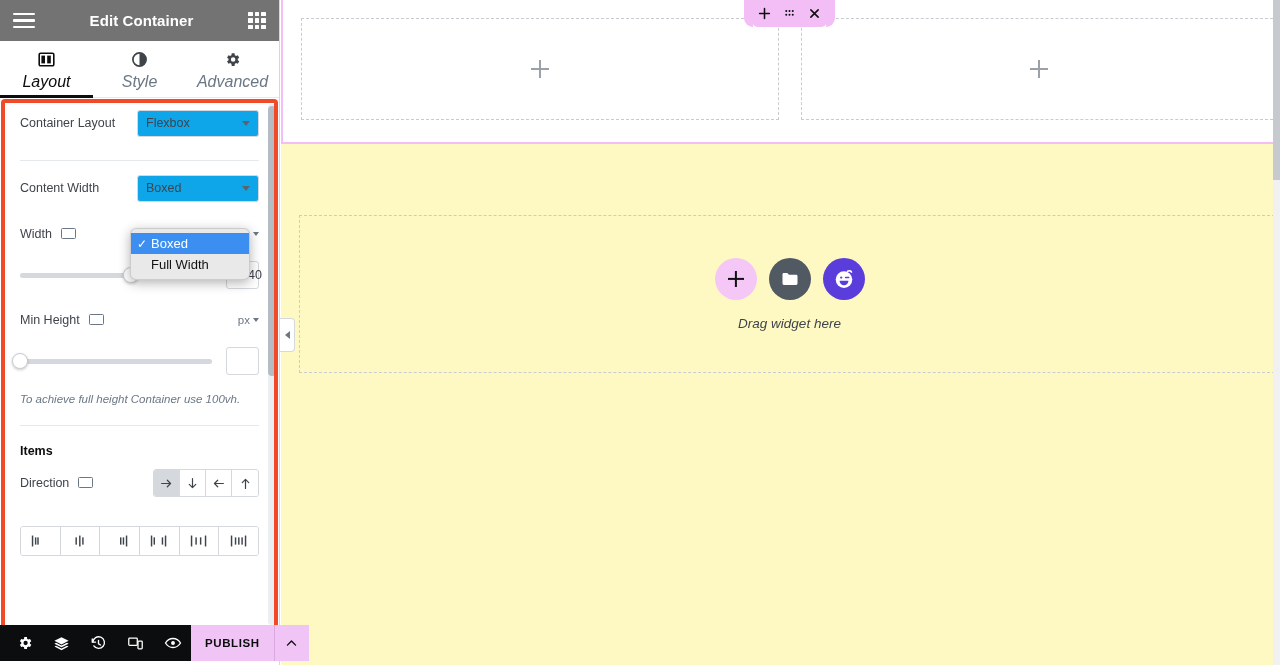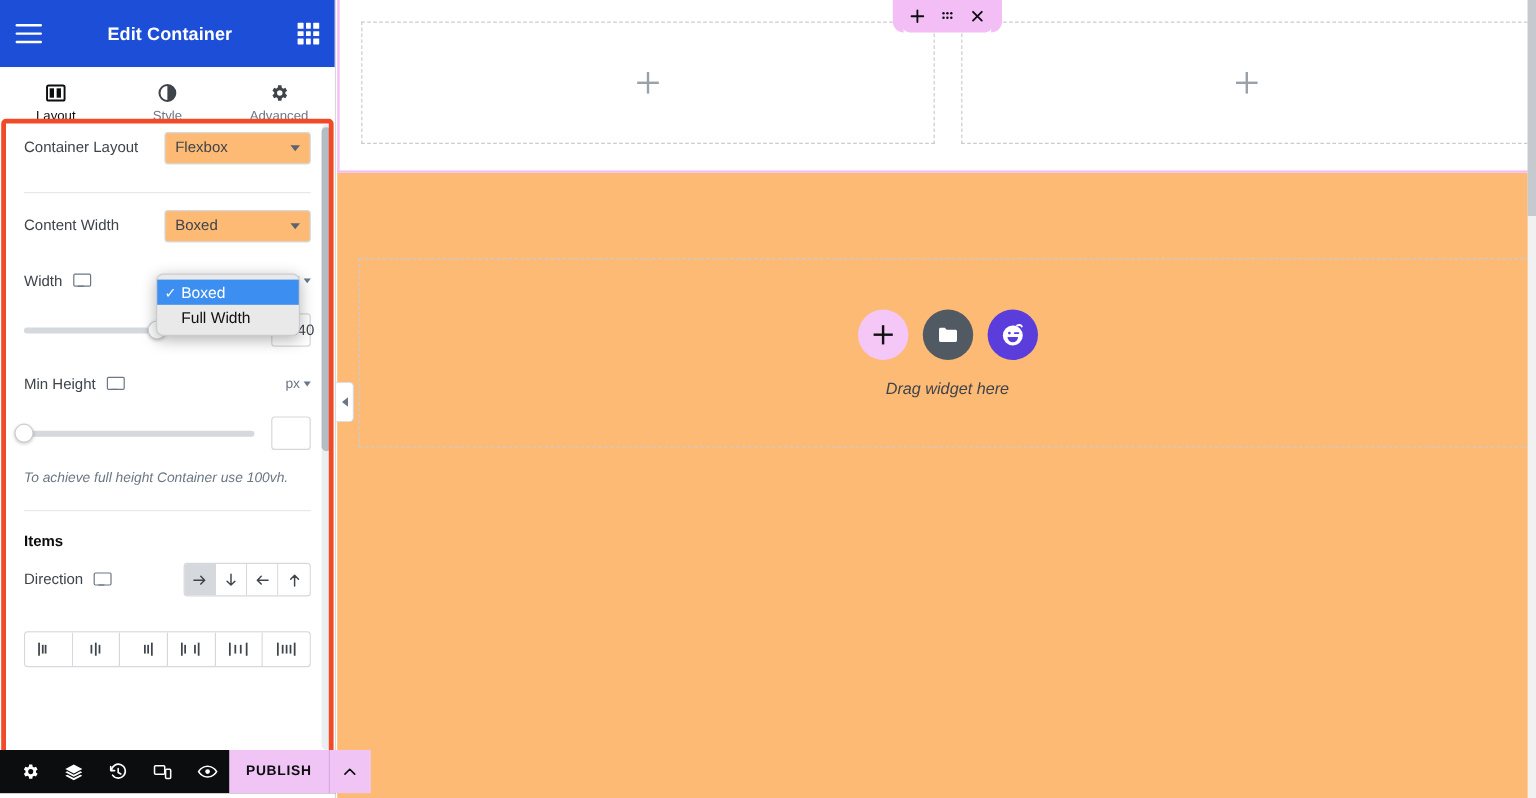--- a/index.html
+++ b/index.html
@@ -14,21 +14,21 @@
 
   
   #panel {
     position: absolute; left: 0; top: 0;
     width: 280px; height: 665px;
     background: #ffffff;
     border-right: 1px solid #d5d8dc;
     overflow: hidden;
   }
   #panel-header {
-    height: 56px; background: #1d4ed8; color: #ffffff;
+    height: 41px; background: #737373; color: #ffffff;
     display: flex; align-items: center; justify-content: space-between;
     padding: 0 13px;
   }
   #panel-header .title {
     font-size: 15px; font-weight: bold; letter-spacing: .1px;
     flex: 1; text-align: center; color: #fff;
   }
   .hamburger { width: 22px; height: 16px; display: flex; flex-direction: column;
     justify-content: space-between; cursor: pointer; }
   .hamburger span { display: block; height: 2.4px; background: #fff; border-radius: 1px; }
@@ -38,22 +38,22 @@
   .grid9 i { display: block; background: #fff; border-radius: 0.5px; }
 
   
   #panel-tabs {
     height: 57px; display: flex; background: #fff;
     border-bottom: 1px solid #e6e9ec;
   }
   .ptab {
     flex: 1; display: flex; flex-direction: column; align-items: center;
     justify-content: center; gap: 5px;
-    color: #6b7785; font-size: 11px; cursor: pointer;
-    position: relative; padding-top: 3px;
+    color: #6b7785; font-size: 16px; cursor: pointer;
+    position: relative; padding-top: 3px; font-style: italic;
   }
   .ptab.active { color: #0c0d0e; font-weight: 500; }
   .ptab.active::after {
     content: ""; position: absolute; bottom: -1px; left: 0; right: 0;
     height: 3px; background: #0c0d0e;
   }
   .ptab .ic { height: 17px; display: flex; align-items: center; }
 
   
   #red-frame {
@@ -75,21 +75,21 @@
   .caret-down { width: 0; height: 0; border-left: 4.5px solid transparent;
     border-right: 4.5px solid transparent; border-top: 5px solid #0c0d0e; }
 
   .ctrl { padding: 8px 20px; }
   .row { display: flex; align-items: center; justify-content: space-between; min-height: 30px; }
   .lbl { font-size: 12.5px; color: #3f444b; display: flex; align-items: center; gap: 9px; }
   .lbl.bold { font-weight: bold; color: #0c0d0e; }
 
   .sel {
     position: relative; width: 122px; height: 27px;
-    border: 1px solid #d5d8dc; border-radius: 3px; background: #fdba74;
+    border: 1px solid #d5d8dc; border-radius: 3px; background: #0ea5e9;
     display: flex; align-items: center; padding: 0 8px;
     font-size: 12.5px; color: #3f444b; cursor: pointer;
   }
   .sel .arw { position: absolute; right: 8px; width: 0; height: 0;
     border-left: 4.5px solid transparent; border-right: 4.5px solid transparent;
     border-top: 5px solid #5a6470; }
 
   .divider { height: 1px; background: #e6e9ec; margin: 14px 20px 4px 20px; }
 
   
@@ -163,21 +163,21 @@
     margin-left: auto; height: 36px; background: #f0c5f5;
     display: flex; align-items: center; color: #0c0d0e;
   }
   #publish .pl { font-size: 11.5px; font-weight: bold; letter-spacing: .6px; padding: 0 14px; cursor: pointer; }
   #publish .pdiv { width: 1px; height: 36px; background: #dba8e2; }
   #publish .pcar { width: 34px; height: 36px; display: flex; align-items: center; justify-content: center; cursor: pointer; }
 
   
   #canvas {
     position: absolute; left: 281px; top: 0; right: 0; bottom: 0;
-    background: #fdba74; overflow: hidden;
+    background: #fef9c3; overflow: hidden;
   }
   
   #top-container {
     position: absolute; left: 0; top: 0; width: 999px; height: 144px;
     background: #fff; border: 2px solid #f3bdf5; border-top: none;
   }
   #tc-inner { position: absolute; inset: 18px 0 22px 18px; display: flex; gap: 22px; }
   .dashbox {
     flex: 1; border: 1px dashed #c8ccd1; display: flex; align-items: center; justify-content: center;
   }

